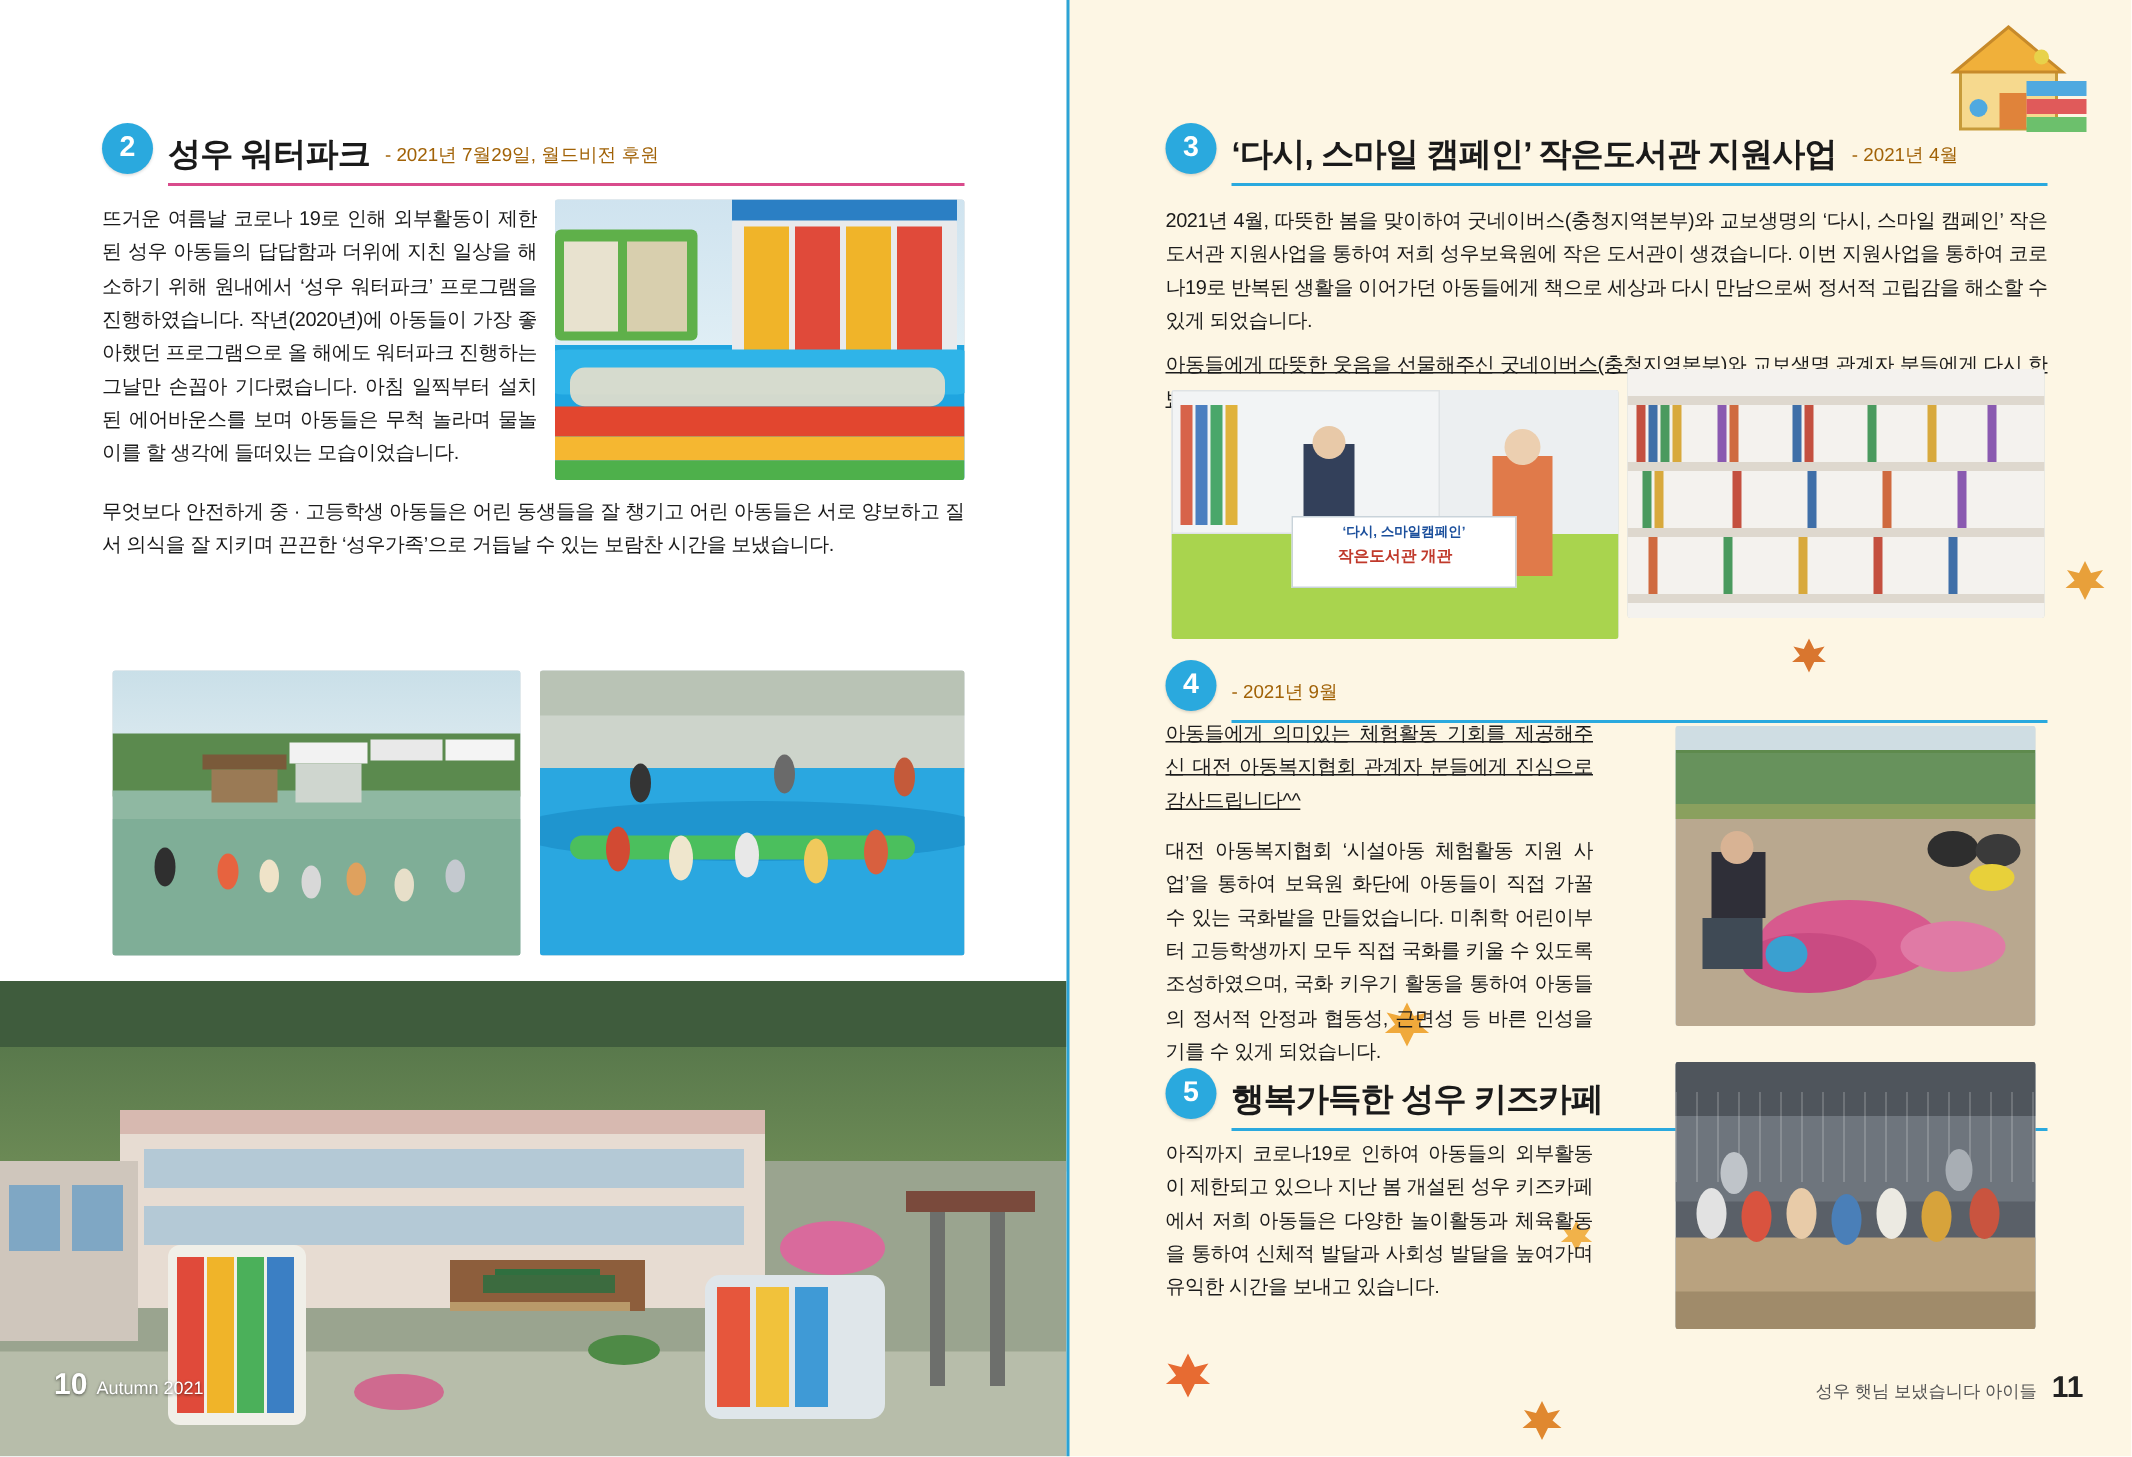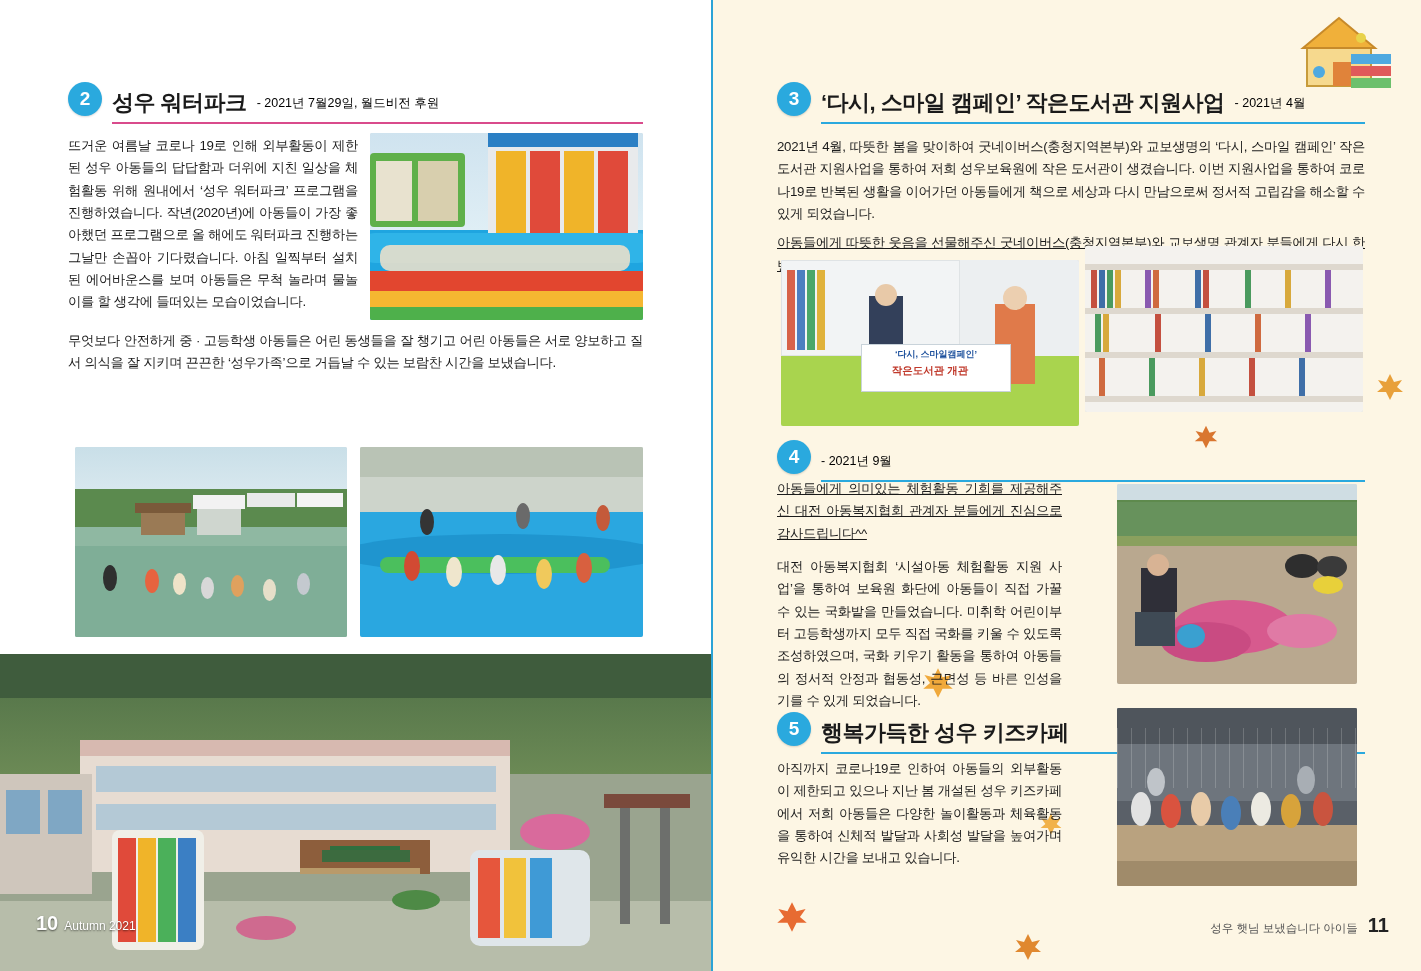--- a/index.html
+++ b/index.html
@@ -53,21 +53,21 @@
   .sec-title {
     font-size: 22px;
     font-weight: bold;
     color: #1a1a1a;
     letter-spacing: -0.5px;
     line-height: 1;
     padding-bottom: 2px;
   }
   .sec-sub {
     font-size: 12.5px;
-    color: #000000;
+    color: #a16207;
     padding-bottom: 4px;
     white-space: nowrap;
   }
   .underline {
     height: 2px;
     background: #d94b8c;
     margin-top: 6px;
   }
   .underline.blue { background: #2aa9de; }
   p.body {
@@ -131,21 +131,21 @@
     <div style="position:absolute; left:68px; top:82px; width:575px;">
       <div class="sec-head">
         <div class="num-badge">2</div>
         <div class="sec-title">성우 워터파크</div>
         <div class="sec-sub">- 2021년 7월29일, 월드비전 후원</div>
       </div>
       <div class="underline" style="margin-left:44px; width:531px;"></div>
     </div>
 
     <div style="position:absolute; left:68px; top:135px; width:290px;">
-      <p class="body">뜨거운 여름날 코로나 19로 인해 외부활동이 제한된 성우 아동들의 답답함과 더위에 지친 일상을 체험활동 위해 원내에서 ‘성우 워터파크’ 프로그램을 진행하였습니다. 작년(2020년)에 아동들이 가장 좋아했던 프로그램으로 올 해에도 워터파크 진행하는 그날만 손꼽아 기다렸습니다. 아침 일찍부터 설치된 에어바운스를 보며 아동들은 무척 놀라며 물놀이를 할 생각에 들떠있는 모습이었습니다.</p>
+      <p class="body">뜨거운 여름날 코로나 19로 인해 외부활동이 제한된 성우 아동들의 답답함과 더위에 지친 일상을 해소하기 위해 원내에서 ‘성우 워터파크’ 프로그램을 진행하였습니다. 작년(2020년)에 아동들이 가장 좋아했던 프로그램으로 올 해에도 워터파크 진행하는 그날만 손꼽아 기다렸습니다. 아침 일찍부터 설치된 에어바운스를 보며 아동들은 무척 놀라며 물놀이를 할 생각에 들떠있는 모습이었습니다.</p>
     </div>
 
     <div class="photo" style="left:370px; top:133px; width:273px; height:187px; position:absolute;">
       <div class="rect" style="left:0;top:0;right:0;height:52%;background:linear-gradient(#cfe3ef,#dfeef5);"></div>
       <div class="rect" style="left:0;bottom:0;right:0;height:48%;background:#1fa5e0;"></div>
 
       <div class="rect" style="left:118px;top:10px;width:150px;height:108px;background:#e8eaec;border-radius:6px;"></div>
       <div class="rect" style="left:126px;top:18px;width:30px;height:95px;background:#f0b429;"></div>
       <div class="rect" style="left:160px;top:18px;width:30px;height:95px;background:#e04a3a;"></div>
       <div class="rect" style="left:194px;top:18px;width:30px;height:95px;background:#f0b429;"></div>

